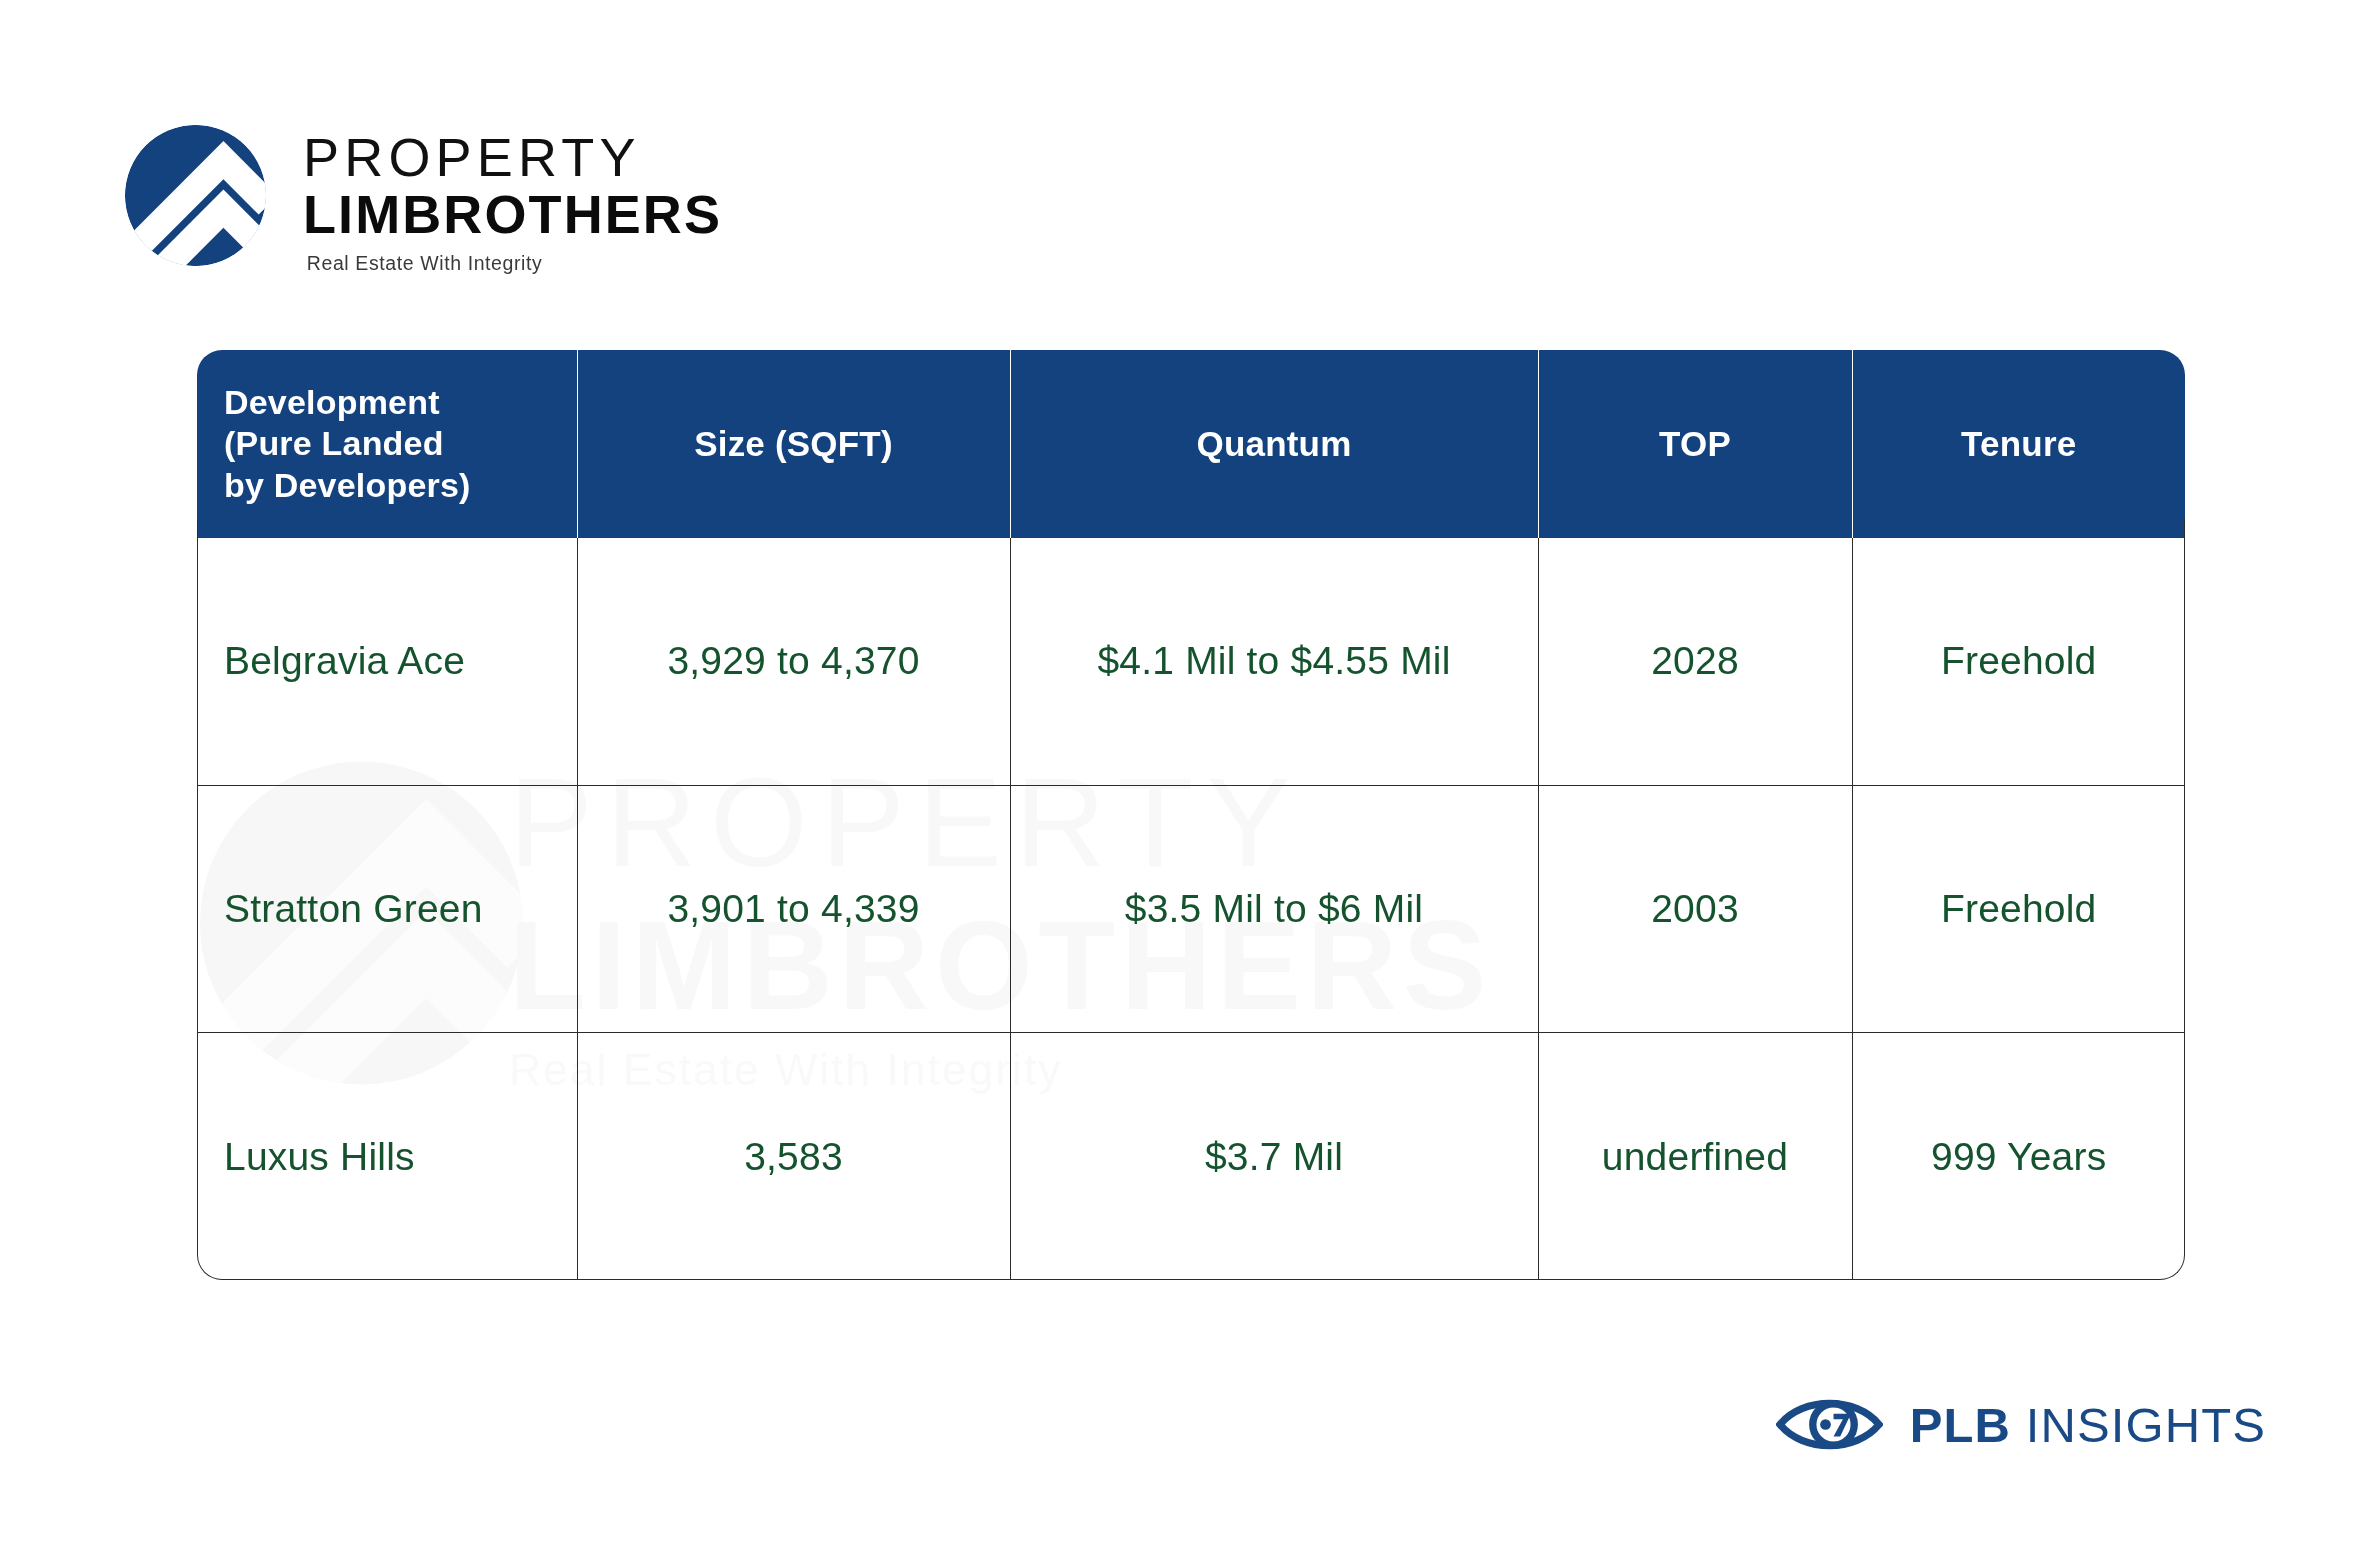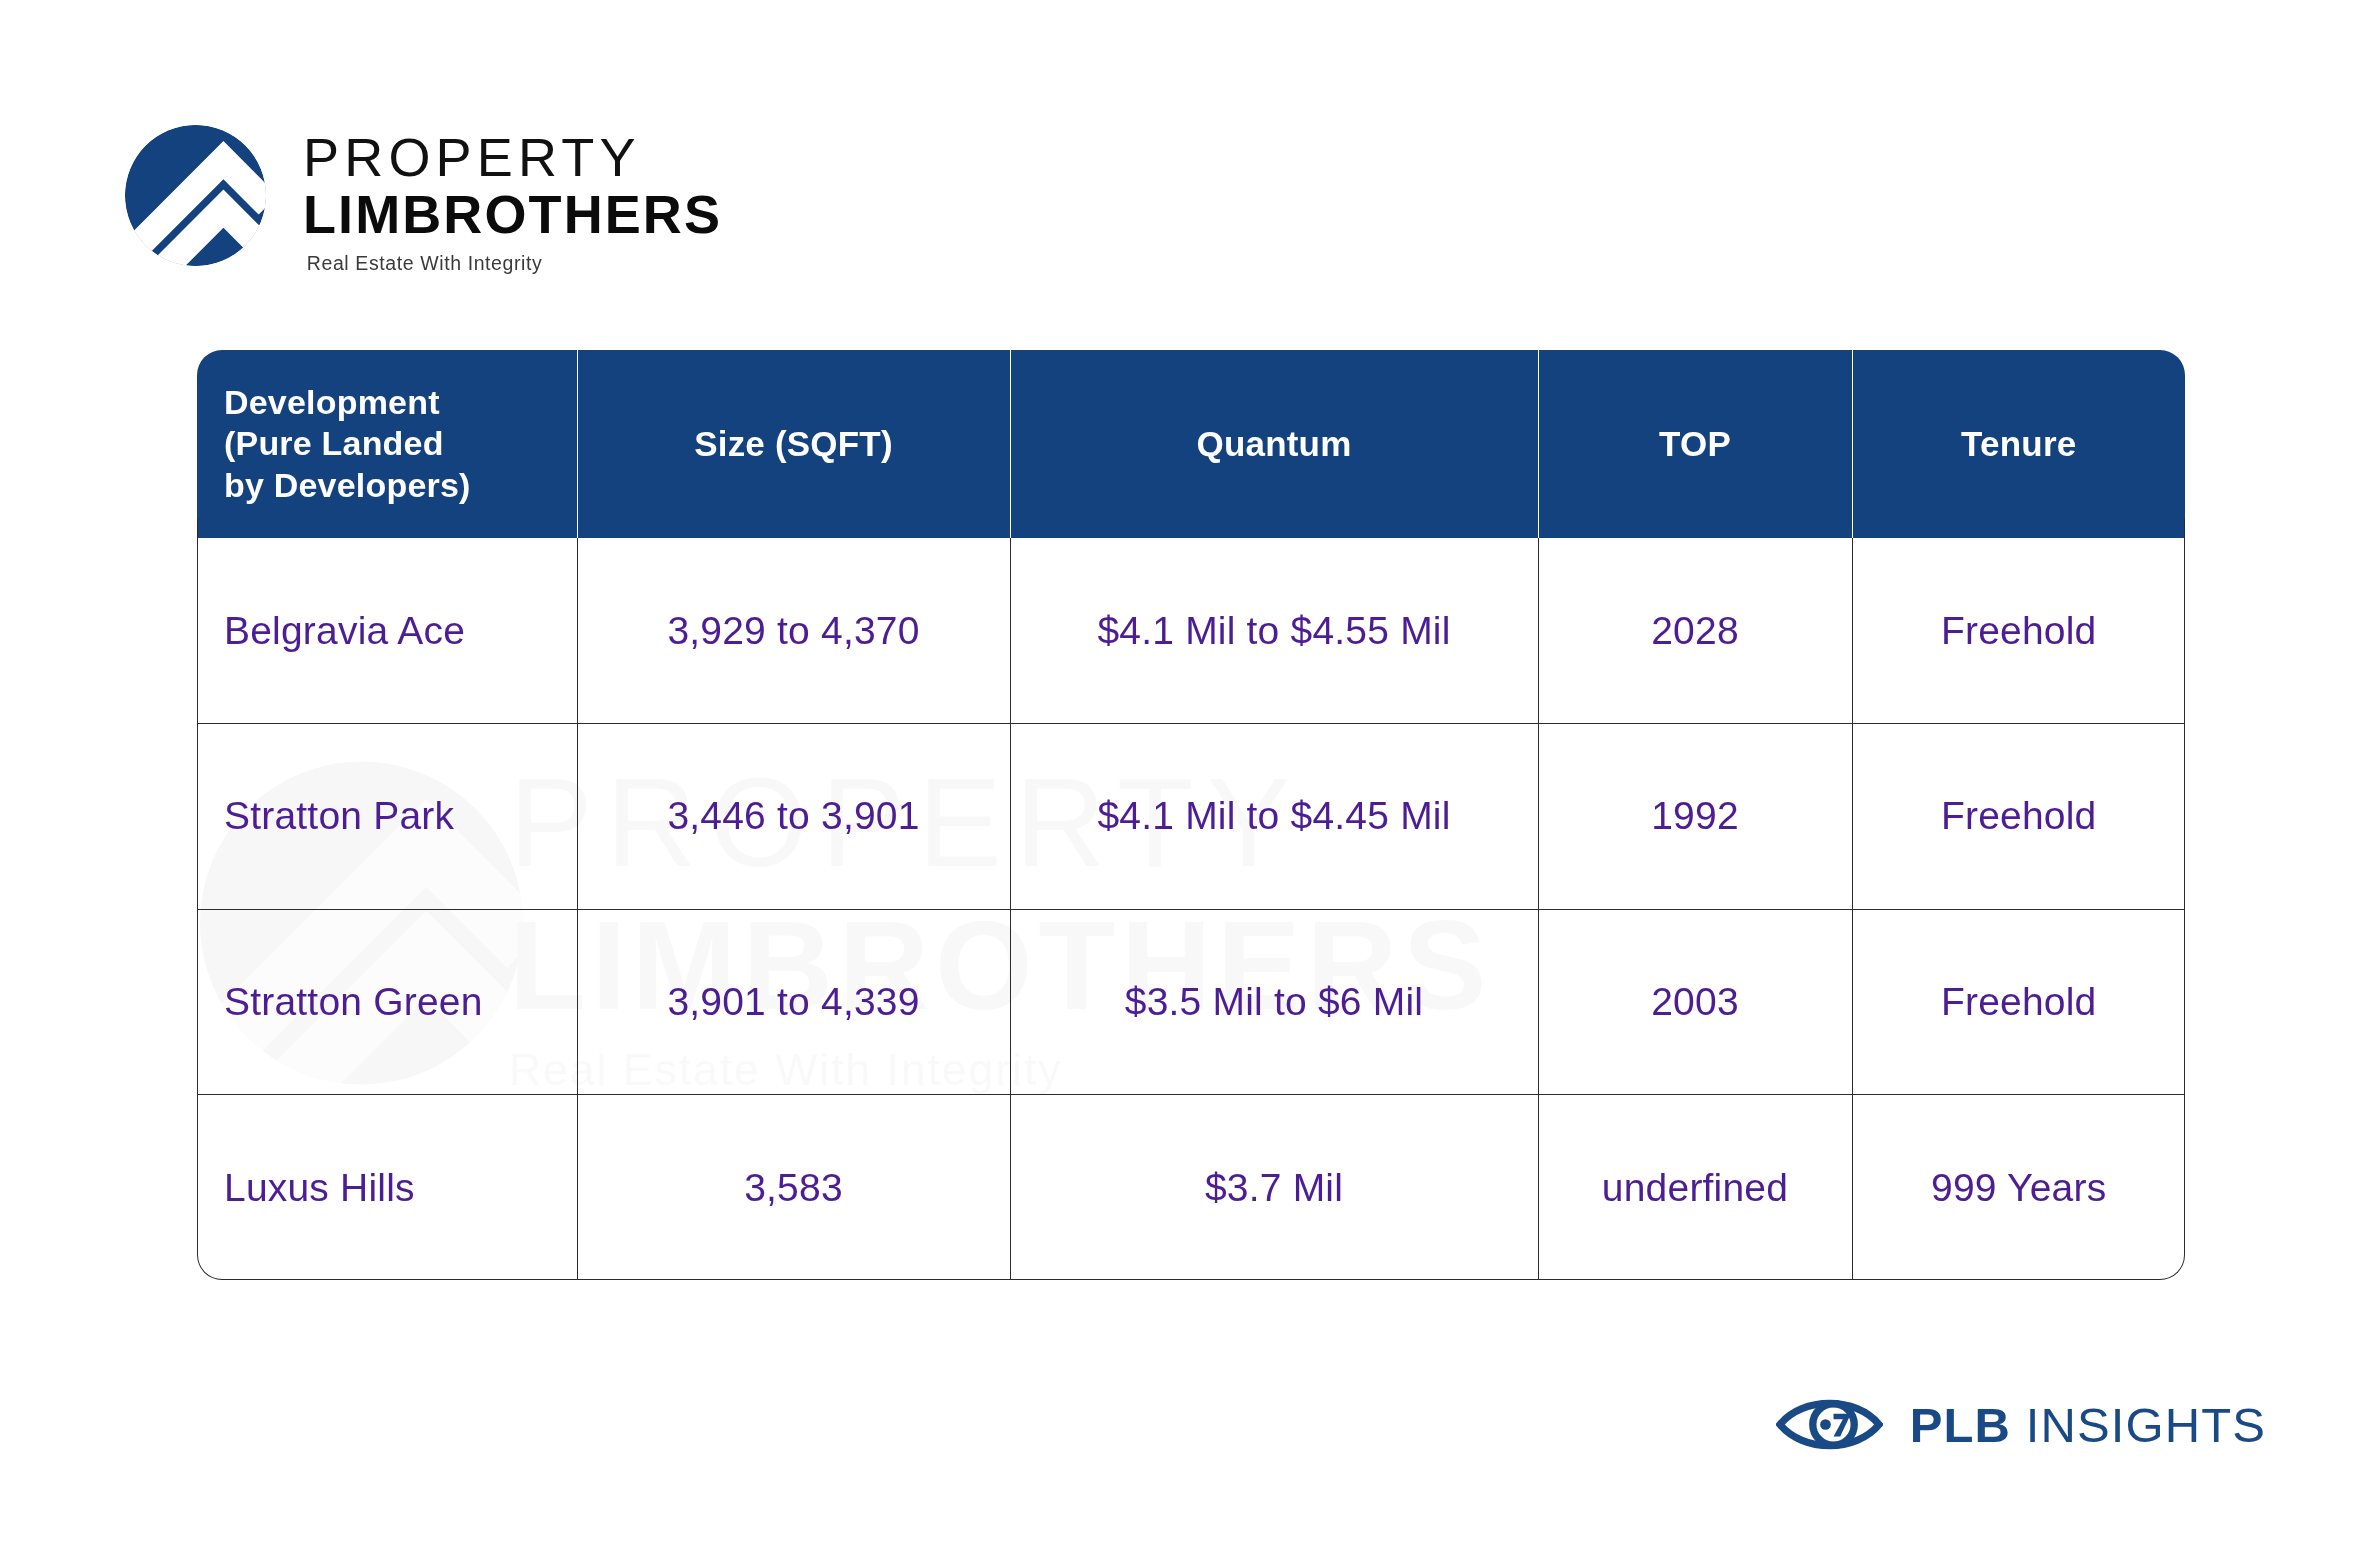--- a/index.html
+++ b/index.html
@@ -120,21 +120,21 @@
     line-height: 1.22;
     font-size: 34px;
   }
 
   .data-table thead th:first-child { border-top-left-radius: 25px; }
   .data-table thead th:last-child  { border-top-right-radius: 25px; }
 
   .data-table tbody td {
     height: 152px;
     font-size: 39px;
-    color: #4c1d95;
+    color: #14532d;
     font-weight: 400;
     text-align: center;
     vertical-align: middle;
     border-right: 1.9px solid #2b2b2b;
     border-bottom: 1.9px solid #2b2b2b;
     background: transparent;
     padding: 0 7.6px;
     letter-spacing: 0.2px;
   }
 
@@ -267,27 +267,20 @@
       </thead>
       <tbody>
         <tr>
           <td class="cell-name">Belgravia Ace</td>
           <td>3,929 to 4,370</td>
           <td>$4.1 Mil to $4.55 Mil</td>
           <td>2028</td>
           <td>Freehold</td>
         </tr>
         <tr>
-          <td class="cell-name">Stratton Park</td>
-          <td>3,446 to 3,901</td>
-          <td>$4.1 Mil to $4.45 Mil</td>
-          <td>1992</td>
-          <td>Freehold</td>
-        </tr>
-        <tr>
           <td class="cell-name">Stratton Green</td>
           <td>3,901 to 4,339</td>
           <td>$3.5 Mil to $6 Mil</td>
           <td>2003</td>
           <td>Freehold</td>
         </tr>
         <tr>
           <td class="cell-name">Luxus Hills</td>
           <td>3,583</td>
           <td>$3.7 Mil</td>

